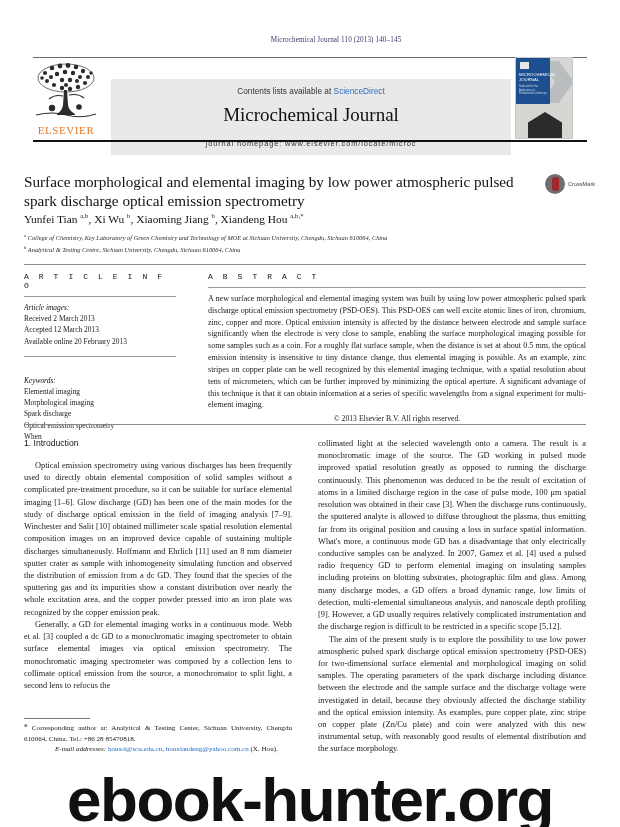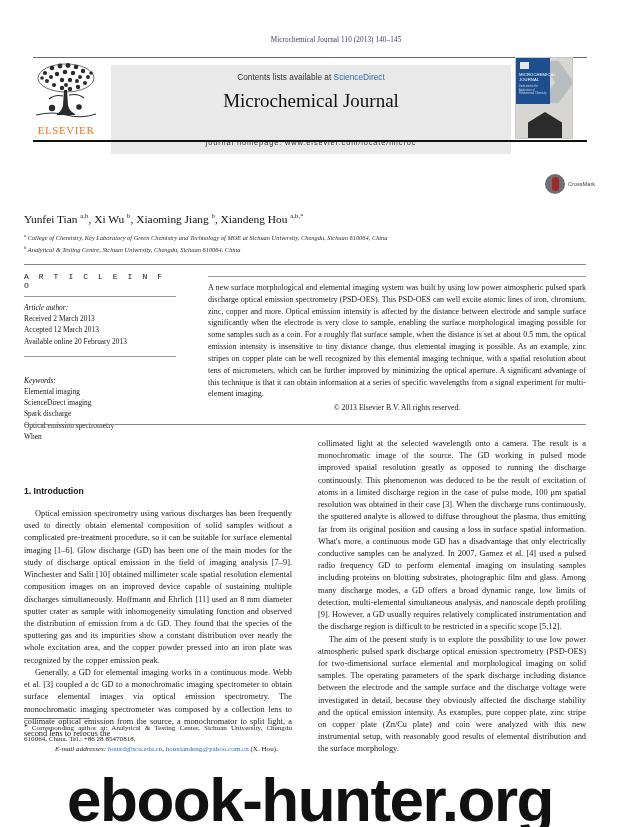--- a/index.html
+++ b/index.html
@@ -77,24 +77,24 @@
     left: 0;
     width: 66px;
     text-align: center;
     font-family: "Liberation Serif", serif;
     font-size: 11px;
     letter-spacing: 0.6px;
     color: #E87722;
   }
   .masthead-center {
     position: absolute;
-    top: 8px;
+    top: 22px;
     left: 78px;
     width: 400px;
-    height: 89px;
+    height: 76px;
     background: #e9e9e9;
   }
   .contents-line {
     position: absolute;
     top: 7px;
     left: 0;
     width: 400px;
     text-align: center;
     font-family: "Liberation Sans", sans-serif;
     font-size: 8.3px;
@@ -330,25 +330,24 @@
     width: 268px;
   }
   .body-col-right {
     position: absolute;
     top: 438px;
     left: 318px;
     width: 268px;
   }
   .body-heading {
     font-family: "Liberation Sans", sans-serif;
-    font-weight: bold;
+    font-weight: normal;
     font-size: 8.6px;
     color: #111;
     margin-bottom: 12px;
-    margin-top: 48px;
   }
   .body-p {
     font-family: "Liberation Serif", serif;
     font-size: 8.35px;
     line-height: 1.465;
     color: #1a1a1a;
     text-align: justify;
     text-indent: 11px;
     margin: 0 0 0 0;
   }
@@ -470,20 +469,21 @@
       <div class="cover-blue"></div>
       <div class="cover-mini-mark"></div>
       <div class="cover-title">MICROCHEMICAL JOURNAL</div>
       <div class="cover-sub">Dedicated to the Application of Fundamental Chemistry</div>
       <div class="cover-dark"></div>
     </div>
 
     <div class="masthead-rule-bottom"></div>
   </div>
 
+  <div class="title">Surface morphological and elemental imaging by low power atmospheric pulsed spark discharge optical emission spectrometry</div>
 
   <div class="crossmark">
     <div class="crossmark-badge">
       <div class="crossmark-inner"></div>
     </div>
     <div class="crossmark-label">CrossMark</div>
   </div>
 
   <div class="authors">Yunfei Tian <sup>a,b</sup>, Xi Wu <sup>b</sup>, Xiaoming Jiang <sup>b</sup>, Xiandeng Hou <sup>a,b,*</sup></div>
 
@@ -496,36 +496,37 @@
       <sup>b</sup>
       <span>Analytical &amp; Testing Centre, Sichuan University, Chengdu, Sichuan 610064, China</span>
     </div>
   </div>
 
   <div class="info-rule-top"></div>
 
   <div class="col-left">
     <div class="sec-head">A R T I C L E    I N F O</div>
     <div class="thin-rule"></div>
-    <div class="hist-label">Article author:</div>
+    <div class="hist-label">Article images:</div>
     <div class="hist-item">Received 2 March 2013</div>
     <div class="hist-item">Accepted 12 March 2013</div>
     <div class="hist-item">Available online 20 February 2013</div>
     <div class="thin-rule" style="margin-top:9px;"></div>
     <div class="kw-block">
       <div class="kw-label">Keywords:</div>
       <div class="kw-item">Elemental imaging</div>
-      <div class="kw-item">ScienceDirect imaging</div>
+      <div class="kw-item">Morphological imaging</div>
       <div class="kw-item">Spark discharge</div>
       <div class="kw-item">Optical emission spectrometry</div>
       <div class="kw-item">When</div>
     </div>
   </div>
 
   <div class="col-right">
+    <div class="sec-head">A B S T R A C T</div>
     <div class="thin-rule"></div>
     <div class="abstract-text">A new surface morphological and elemental imaging system was built by using low power atmospheric pulsed spark discharge optical emission spectrometry (PSD-OES). This PSD-OES can well excite atomic lines of iron, chromium, zinc, copper and more. Optical emission intensity is affected by the distance between electrode and sample surface significantly when the electrode is very close to sample, enabling the surface morphological imaging possible for some samples such as a coin. For a roughly flat surface sample, when the distance is set at about 0.5 mm, the optical emission intensity is insensitive to tiny distance change, thus elemental imaging is possible. As an example, zinc stripes on copper plate can be well recognized by this elemental imaging technique, with a spatial resolution about tens of micrometers, which can be further improved by minimizing the optical aperture. A significant advantage of this technique is that it can obtain information at a series of specific wavelengths from a signal experiment for multi-element imaging.</div>
     <div class="abstract-copy">© 2013 Elsevier B.V. All rights reserved.</div>
   </div>
 
   <div class="body-rule"></div>
 
   <div class="body-col-left">
     <div class="body-heading">1. Introduction</div>
     <p class="body-p">Optical emission spectrometry using various discharges has been frequently used to directly obtain elemental composition of solid samples without a complicated pre-treatment procedure, so it can be suitable for surface elemental imaging [1–6]. Glow discharge (GD) has been one of the main modes for the study of discharge optical emission in the field of imaging analysis [7–9]. Winchester and Salit [10] obtained millimeter scale spatial resolution elemental composition images on an improved device capable of sustaining multiple discharges simultaneously. Hoffmann and Ehrlich [11] used an 8 mm diameter sputter crater as sample with inhomogeneity simulating function and observed the distribution of emission from a dc GD. They found that the species of the sputtering gas and its impurities show a constant distribution over nearly the whole excitation area, and the copper powder pressed into an iron plate was recognized by the copper emission peak.</p>

